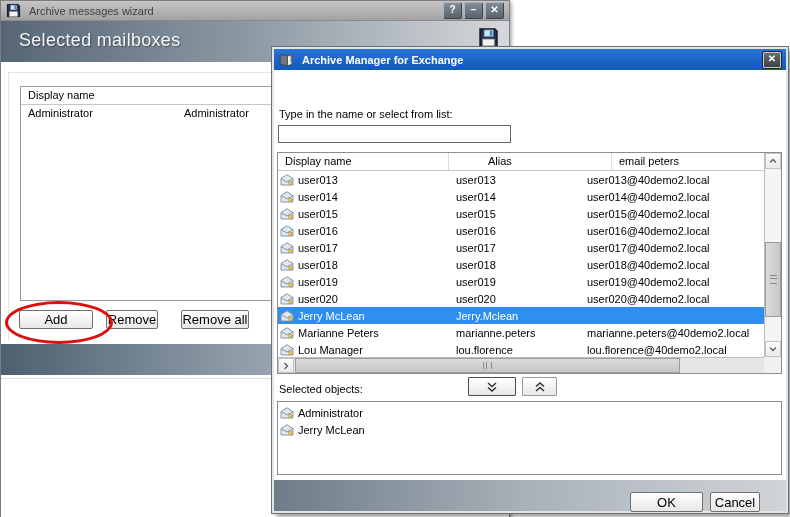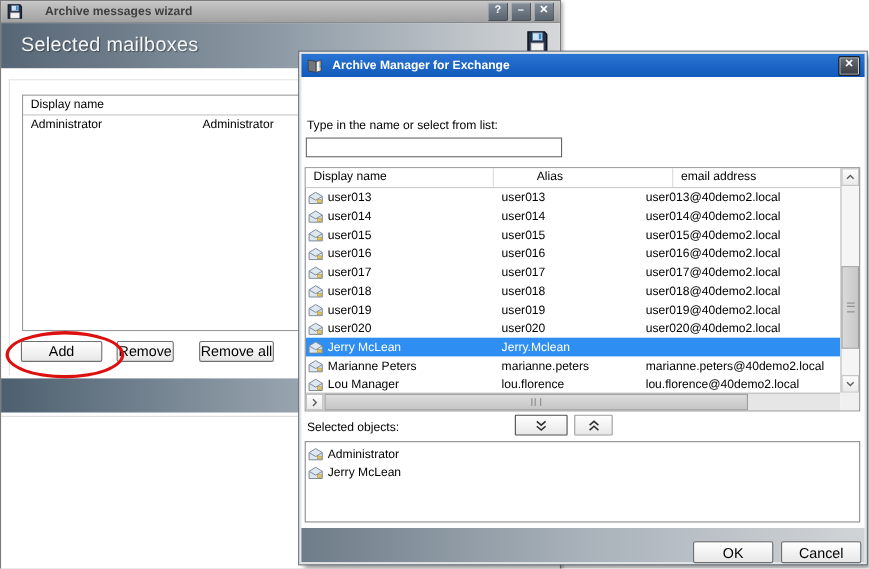--- a/index.html
+++ b/index.html
@@ -5,21 +5,21 @@
   html,body{margin:0;padding:0;background:#ffffff;}
   #stage{position:relative;width:790px;height:517px;background:#ffffff;overflow:hidden;
          font-family:"Liberation Sans",sans-serif;font-size:11px;color:#000;}
   .abs{position:absolute;}
 
   
   #wizard{left:0;top:0;width:508px;height:516px;background:#fff;border:1px solid #7d7d7d;
           box-shadow:2px 2px 3px rgba(0,0,0,.3);}
   .wz-titlebar{left:0;top:0;right:0;height:20px;background:linear-gradient(180deg,#c6c6c6,#a2a2a2);
                border-bottom:1px solid #8b8b8b;display:flex;align-items:center;padding:0 5px;box-sizing:border-box;}
-  .wz-title{font-weight:bold;color:#3f3f3f;margin-left:20px;flex:1;}
+  .wz-title{font-weight:normal;color:#3f3f3f;margin-left:8px;flex:1;}
   .tb-btn{width:17px;height:15px;margin-left:2px;background:linear-gradient(180deg,#848e99,#59636e);
           border:1px solid #3d444c;border-top-color:#aeb4bb;border-left-color:#aeb4bb;border-radius:2px;
           color:#fff;font-weight:bold;font-size:10px;line-height:13px;text-align:center;cursor:default;}
   .wz-banner{left:0;top:20px;right:0;height:41px;
              background:linear-gradient(90deg,#576676 0%,#8e9ba6 50%,#d6d8da 100%);}
   .banner-text{font-size:18px;color:#f4f6f7;text-shadow:1px 1px 1px rgba(0,0,0,.4);letter-spacing:.3px;}
   .wz-banner .banner-text{position:absolute;left:18px;top:9px;}
   .panel-line{left:7px;top:71px;width:494px;height:268px;border:1px solid #e4e4e4;border-right:none;border-bottom:none;}
 
   .wz-table{left:19px;top:85px;width:470px;height:215px;border:1px solid #9a9a9a;background:#fff;box-sizing:border-box;}
@@ -92,21 +92,21 @@
   #chev-down{left:194px;width:48px;border:1px solid #4c4c4c;}
   #chev-up{left:248px;width:35px;border:1px solid #9b9b9b;}
 
   #sel-label{left:5px;top:334px;}
   #sel-list{left:3px;top:352px;width:505px;height:74px;border:1px solid #8d8d8d;background:#fff;box-sizing:border-box;padding-top:2px;}
   #sel-list .lv-row{padding-left:2px;}
 
   .dlg-footer{left:0;right:0;bottom:0;height:31px;
               background:linear-gradient(90deg,#6e7c89 0%,#a9b2ba 50%,#d1d4d7 100%);}
   #btn-ok{left:356px;top:443px;width:73px;height:20px;}
-  #btn-cancel{left:436px;top:443px;width:73px;height:20px;}
+  #btn-cancel{left:436px;top:443px;width:50px;height:20px;}
 
   svg{display:block;}
 </style>
 </head>
 <body>
 
 <svg width="0" height="0" style="position:absolute">
   <defs>
     <symbol id="sym-floppy" viewBox="0 0 16 16">
       <path d="M1.5 1.5 h11.5 l1.5 1.8 v11.2 h-13 z" fill="#233048" stroke="#0f1420" stroke-width="1"></path>
@@ -201,21 +201,21 @@
     </div>
 
 
     <div id="type-label" class="abs">Type in the name or select from list:</div>
     <input id="name-input" class="abs" type="text" value="" style="">
 
     <div id="mbx-list" class="abs">
       <div class="lv-head">
         <div class="lv-th colA">Display name</div>
         <div class="lv-th colB">Alias</div>
-        <div class="lv-th colC">email address</div>
+        <div class="lv-th colC">email peters</div>
       </div>
       <div class="lv-rows">
         <div class="lv-row">
           <div class="cellA">
               <svg class="ic">
                 <use href="#sym-envelope"></use>
               </svg>
               <span>user013</span>
             </div>
           <div class="cellB">user013</div>

